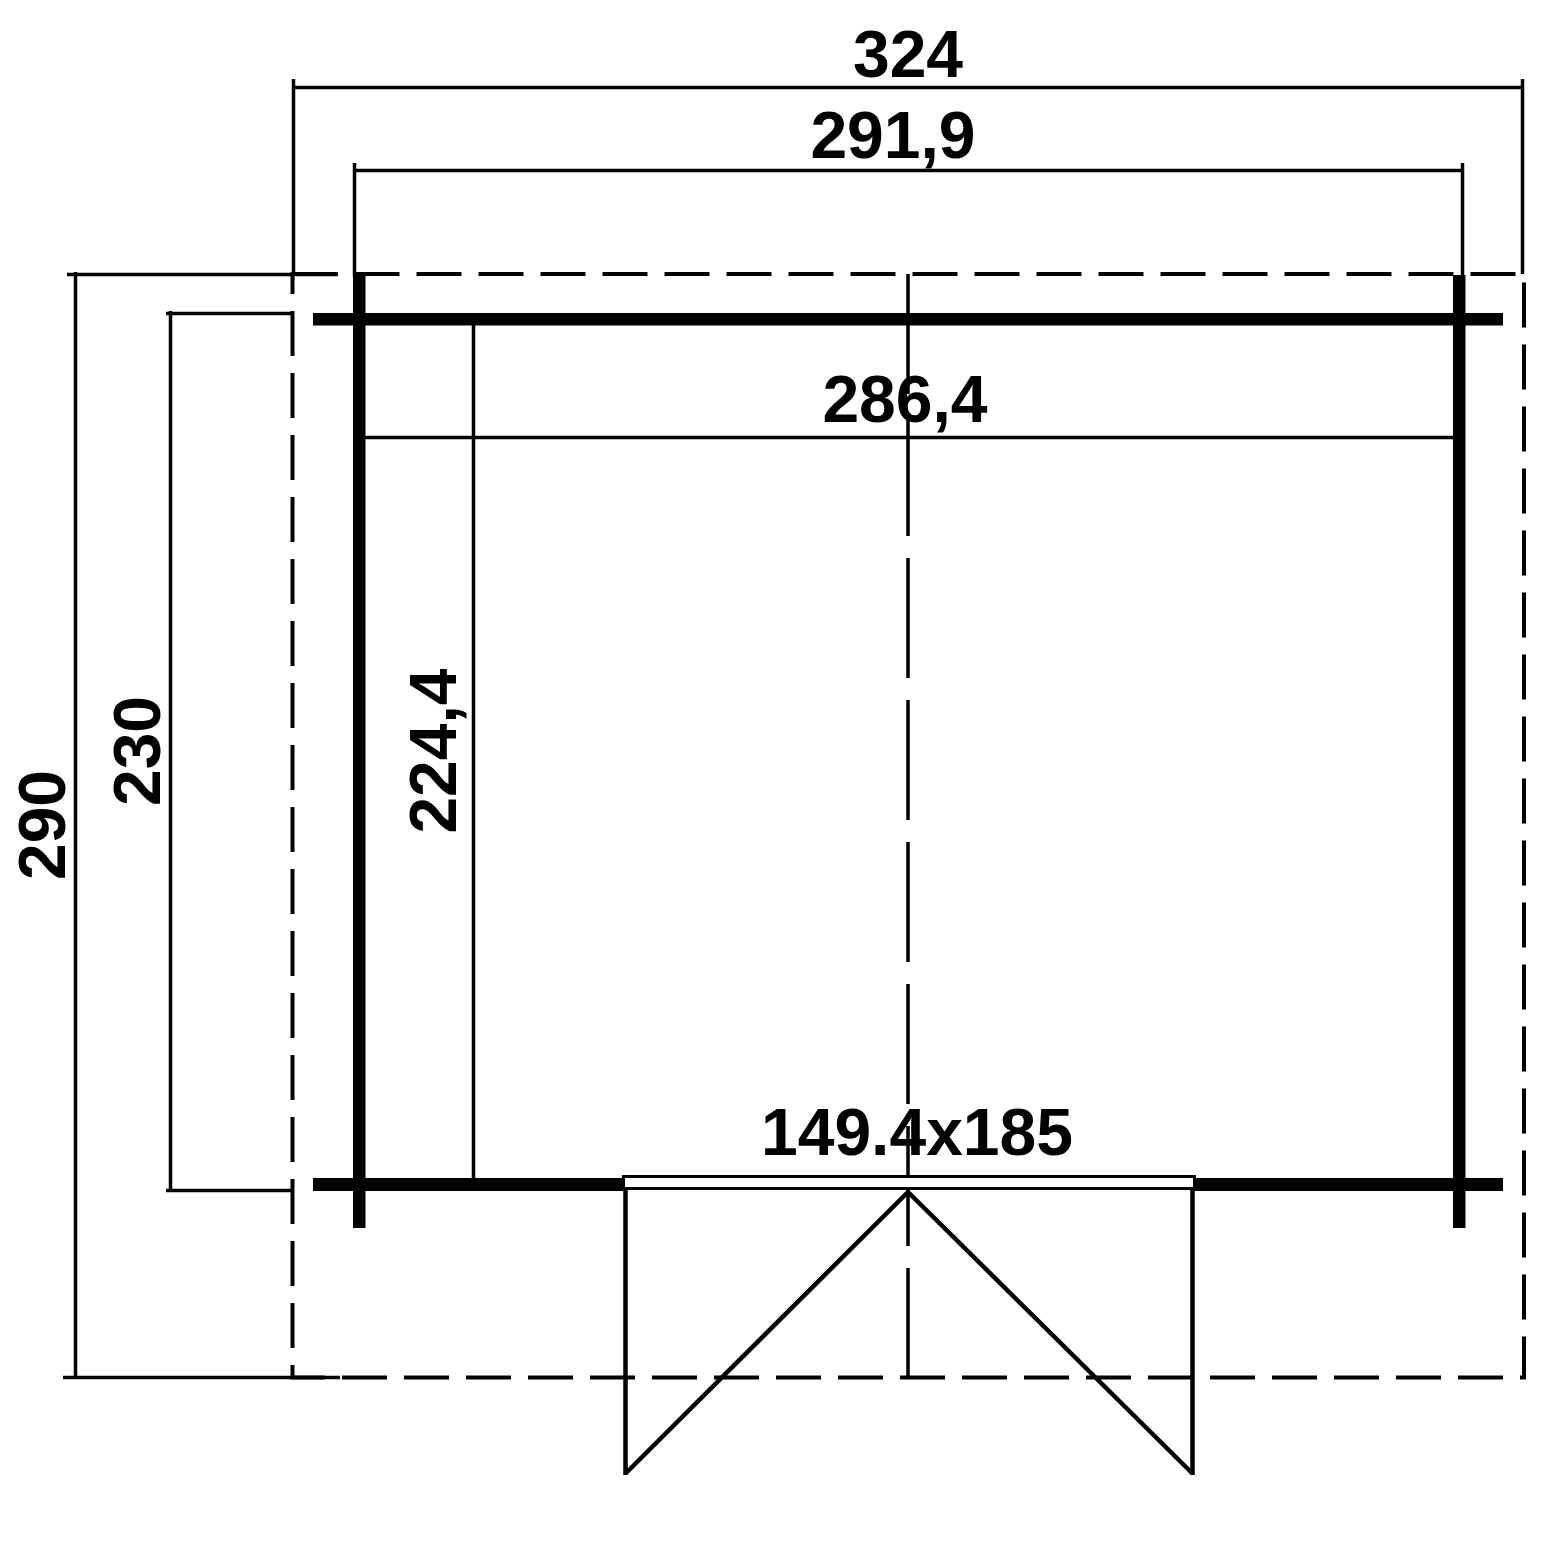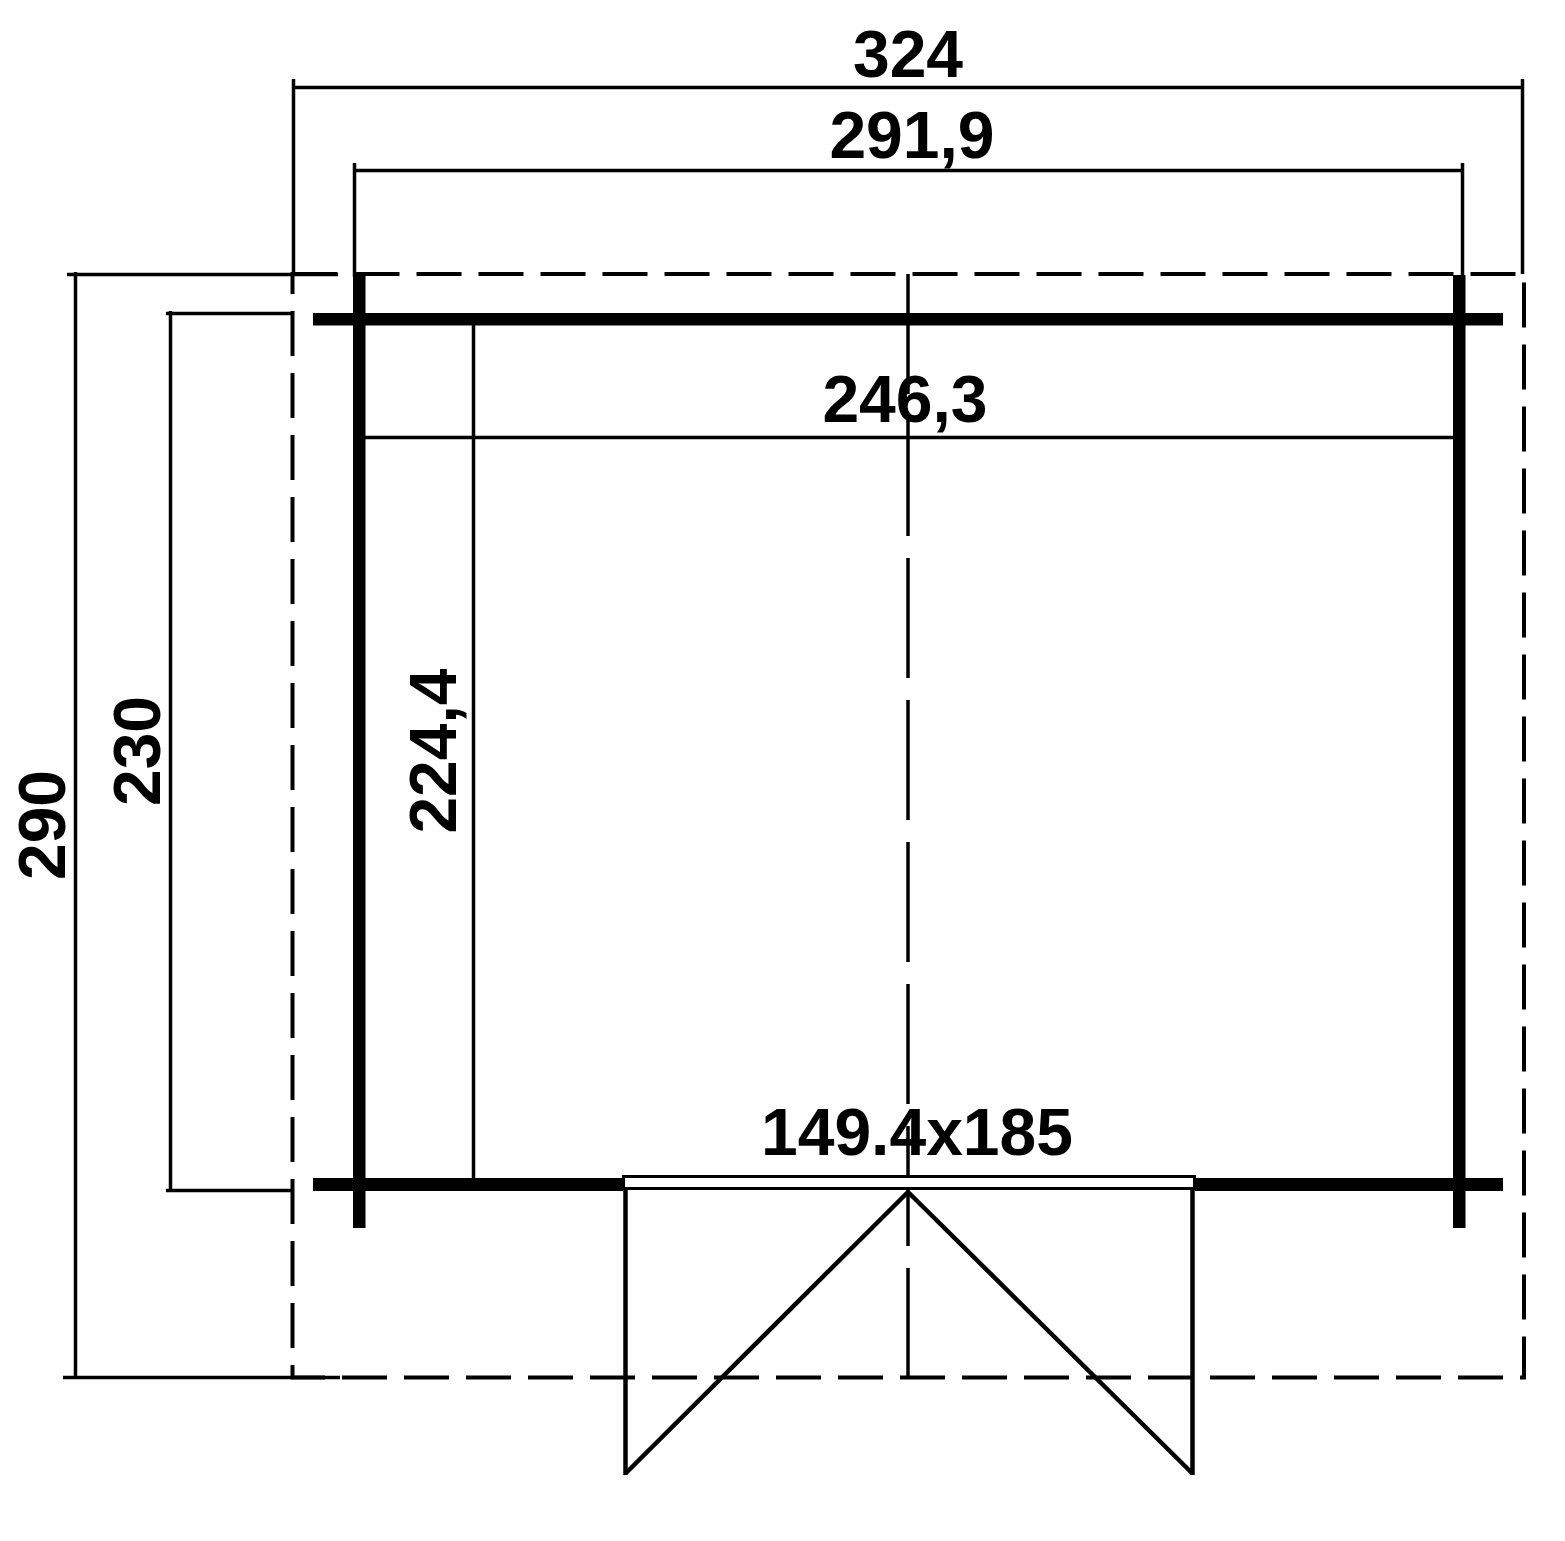--- a/index.html
+++ b/index.html
@@ -85,23 +85,23 @@
     <g stroke="#000" stroke-width="4.5" fill="none">
       <line x1="625.5" y1="1189" x2="625.5" y2="1475"></line>
       <line x1="908" y1="1192" x2="626" y2="1473"></line>
       <line x1="1192.5" y1="1189" x2="1192.5" y2="1475"></line>
       <line x1="908" y1="1192" x2="1192" y2="1473"></line>
     </g>
   </svg>
 
   <div class="dim-label" style="left:908px; top:54px;">324</div>
 
-  <div class="dim-label" style="left:912px; top:135px;">291,9</div>
+  <div class="dim-label" style="left:893px; top:135px;">291,9</div>
 
-  <div class="dim-label" style="left:905px; top:399px;">246,3</div>
+  <div class="dim-label" style="left:905px; top:399px;">286,4</div>
 
   <div class="dim-label vertical" style="left:42px; top:825px;">290</div>
 
   <div class="dim-label vertical" style="left:137px; top:751px;">230</div>
 
   <div class="dim-label vertical" style="left:433px; top:751px;">224,4</div>
 
   <div class="dim-label" style="left:901px; top:1132px;margin-left:16px;">149.4x185</div>
 
 </div>

